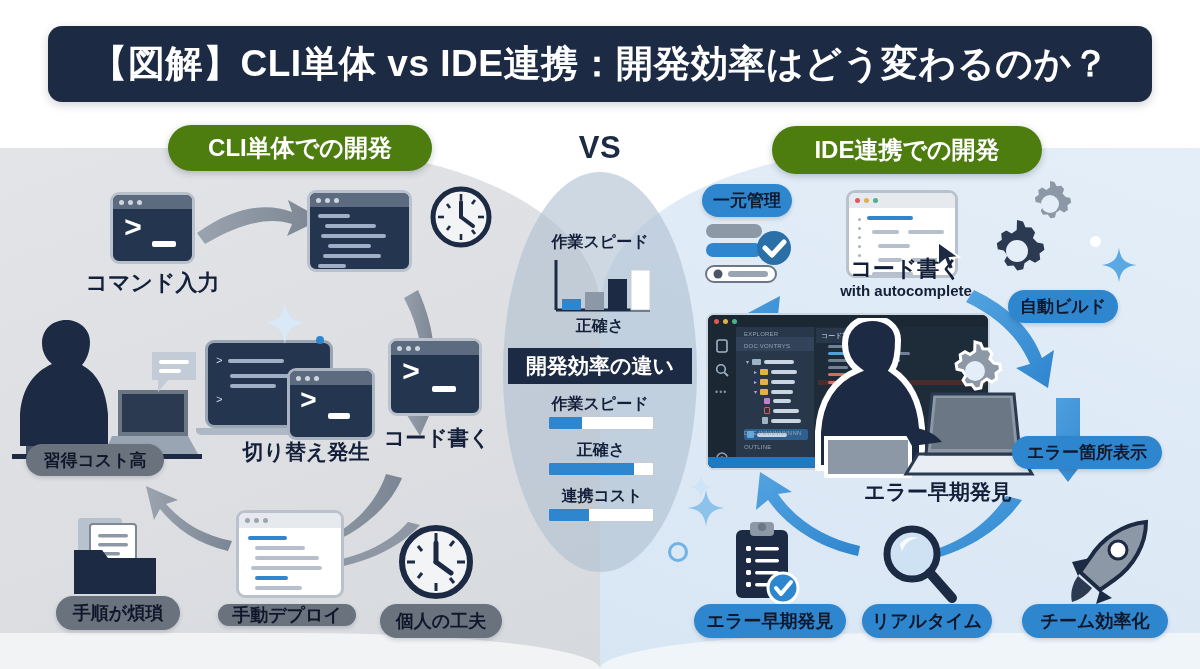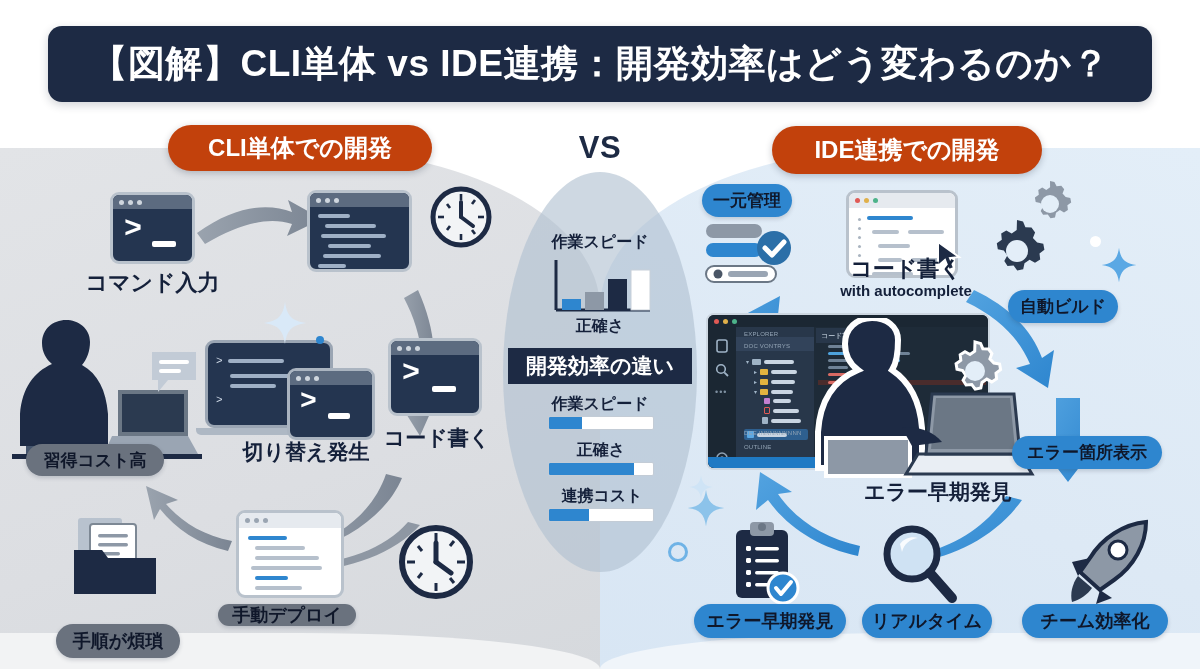--- a/index.html
+++ b/index.html
@@ -64,21 +64,21 @@
     position: absolute;
     left: 503px; top: 172px;
     width: 194px; height: 400px;
     background: rgba(176,192,208,.62);
     border-radius: 50%;
   }
 
   
   .pill-dark {
     position: absolute;
-    background: #c2410c;
+    background: #4d7c0f;
     color: #fff;
     border-radius: 26px;
     display: flex; align-items: center; justify-content: center;
     font-weight: bold;
     box-shadow: 0 2px 7px rgba(20,30,50,.25);
     white-space: nowrap;
   }
   #left-head  { left: 168px; top: 125px; width: 264px; height: 46px; font-size: 24px; }
   #right-head { left: 772px; top: 126px; width: 270px; height: 48px; font-size: 24px; text-align: right; }
 
@@ -385,21 +385,21 @@
   </div>
 
   <svg style="position:absolute;left:72px;top:516px;" width="92" height="82" viewBox="0 0 92 82">
     <rect x="6" y="2" width="44" height="52" rx="3" fill="#b8c2ce"></rect>
     <rect x="18" y="8" width="46" height="54" rx="3" fill="#ffffff" stroke="#7d8894" stroke-width="2"></rect>
     <rect x="26" y="18" width="30" height="3.5" rx="1.7" fill="#8d98a6"></rect>
     <rect x="26" y="27" width="30" height="3.5" rx="1.7" fill="#8d98a6"></rect>
     <rect x="26" y="36" width="22" height="3.5" rx="1.7" fill="#8d98a6"></rect>
     <path d="M2 34 H30 L36 42 H84 V78 H2 Z" fill="#1d2a44"></path>
   </svg>
-  <div class="badge gray" style="left:56px; top:624px; width:124px; height:34px;">
+  <div class="badge gray" style="left:56px; top:596px; width:124px; height:34px;">
     <span>手順が煩瑣</span>
   </div>
 
   <div class="win-light" style="left:236px; top:510px; width:108px; height:88px;">
     <div class="bar">
         <i></i>
         <i></i>
         <i></i>
       </div>
     <div class="body">
@@ -423,20 +423,23 @@
       <line x1="9" y1="38" x2="17" y2="38"></line>
         <line x1="59" y1="38" x2="67" y2="38"></line>
       <line x1="56" y1="17" x2="52" y2="22"></line>
         <line x1="20" y1="54" x2="24" y2="49"></line>
       <line x1="56" y1="59" x2="52" y2="54"></line>
         <line x1="20" y1="22" x2="24" y2="27"></line>
     </g>
     <line x1="38" y1="38" x2="38" y2="19" stroke="#1d2a44" stroke-width="5" stroke-linecap="round"></line>
     <line x1="38" y1="38" x2="53" y2="49" stroke="#1d2a44" stroke-width="5" stroke-linecap="round"></line>
   </svg>
+  <div class="badge gray" style="left:380px; top:604px; width:122px; height:34px;">
+    <span>個人の工夫</span>
+  </div>
 
   <div class="badge gray" style="left:26px; top:444px; width:138px; height:32px; font-size:17px;">
     <span>習得コスト高</span>
   </div>
 
   <svg class="sparkle" style="left:262px;top:300px;" width="46" height="46" viewBox="0 0 46 46">
     <path d="M23 2 C25 16 30 21 44 23 C30 25 25 30 23 44 C21 30 16 25 2 23 C16 21 21 16 23 2 Z" fill="#d9e9f8"></path>
   </svg>
   <div class="dot" style="left:316px;top:336px;width:8px;height:8px;background:#2e86cf;"></div>
 

